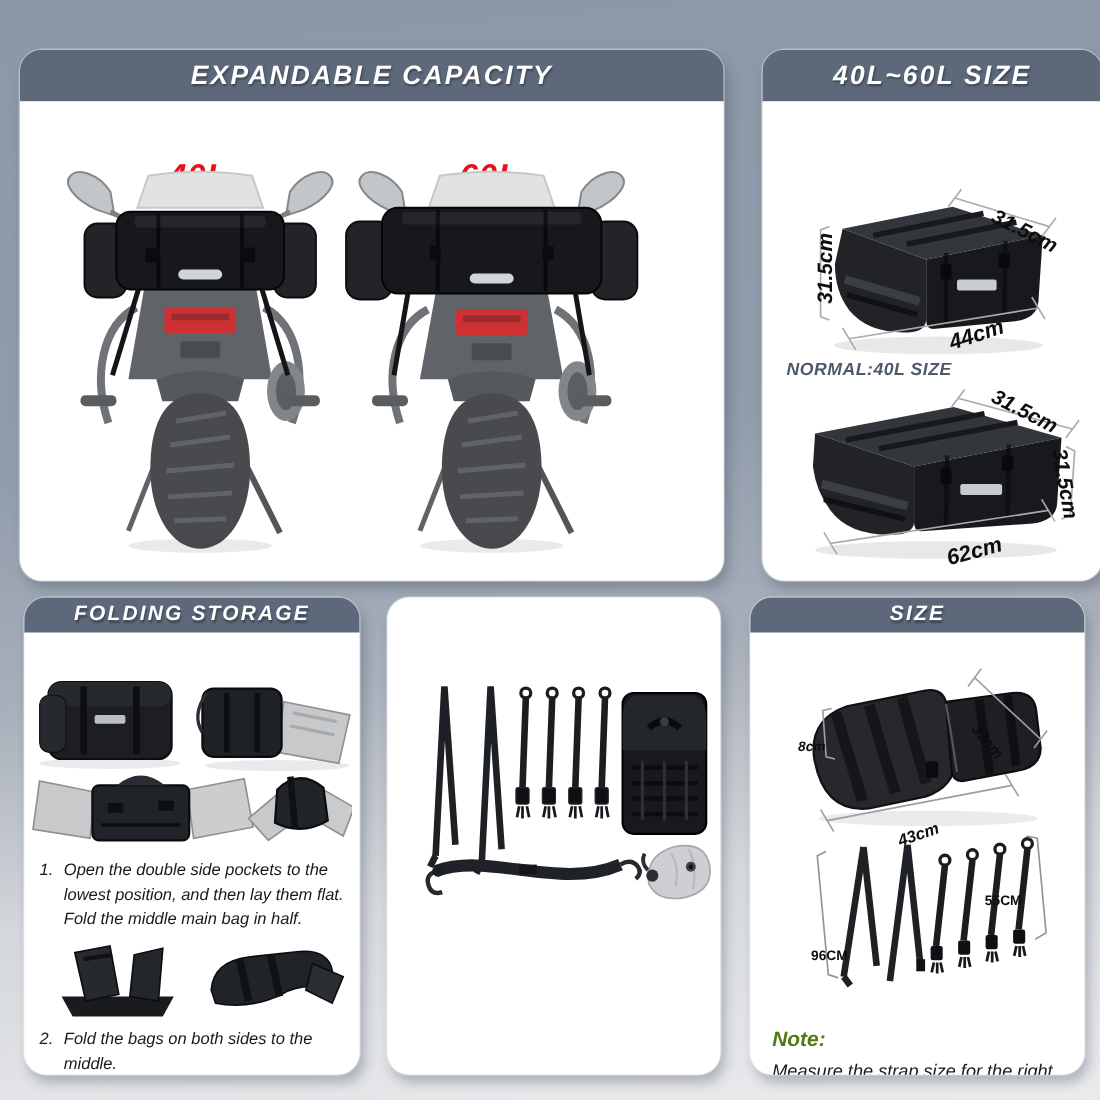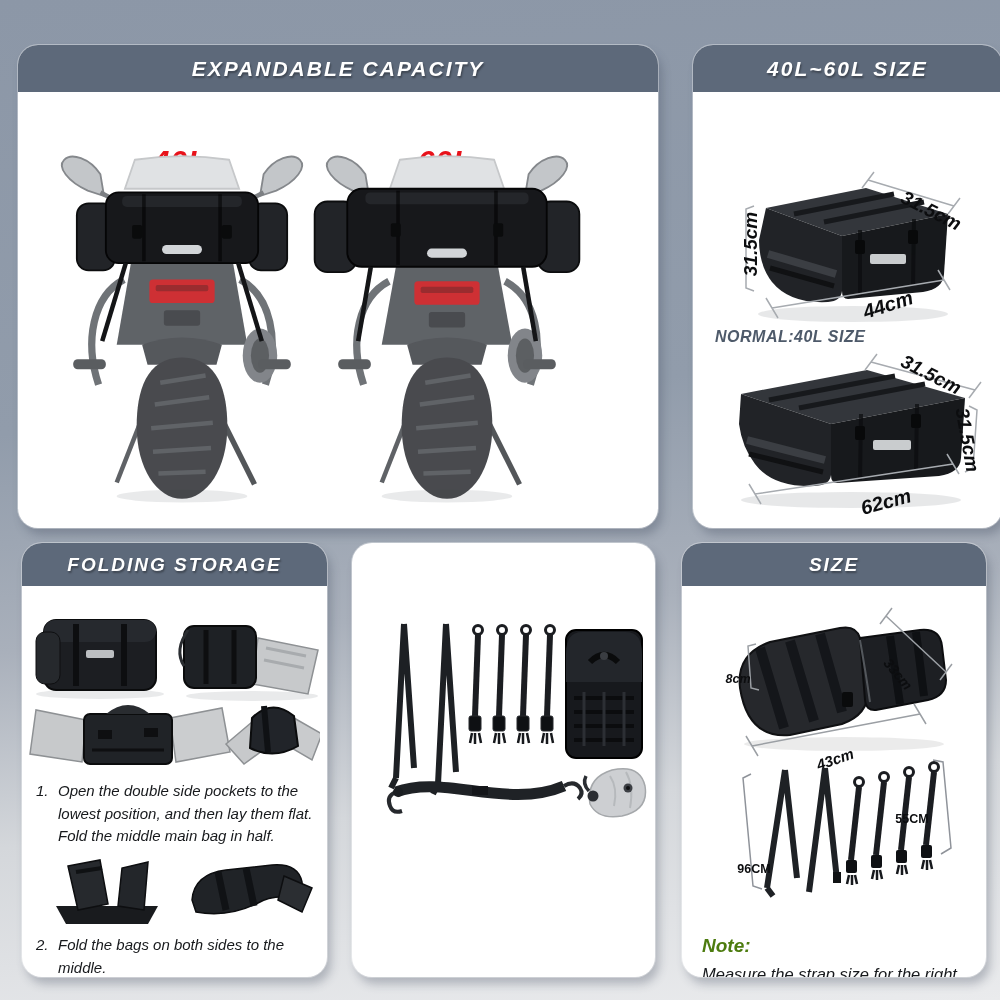--- a/index.html
+++ b/index.html
@@ -2,23 +2,23 @@
 <html><head>
 <meta charset="utf-8">
 <style>
   html,body{margin:0;padding:0;}
   body{width:1000px;height:1000px;font-family:"Liberation Sans",sans-serif;}
   .stage{position:relative;width:1000px;height:1000px;overflow:hidden;
     background:linear-gradient(175deg,#8c97a7 0%,#919cab 40%,#a9b0bb 60%,#d4d7db 78%,#eaebed 100%);}
   .panel{position:absolute;background:#fff;border-radius:20px;overflow:hidden;
     box-shadow:0 0 0 1px rgba(255,255,255,.35),4px 7px 10px rgba(55,65,85,.30);}
   .phead{height:47px;background:#5d697a;display:flex;align-items:center;justify-content:center;}
-  .phead span{color:#fff;font-style:italic;font-weight:700;font-size:21px;letter-spacing:2px;
+  .phead span{color:#fff;font-style:italic;font-weight:700;font-size:24px;letter-spacing:2px;
     text-shadow:1px 2px 2px rgba(0,0,0,.35);white-space:nowrap;}
-  .row2 .phead{height:43px;}
+  .row2 .phead{height:32px;}
   .row2 .phead span{font-size:19px;}
   .pbody{position:absolute;left:0;right:0;top:47px;bottom:0;}
   .row2 .pbody{top:43px;}
   
   .p1{left:18px;top:45px;width:640px;height:483px;}
   .p2{left:677px;top:45px;width:309px;height:483px;margin-left:16px;}
   .p3{left:22px;top:543px;width:305px;height:434px;}
   .p4{left:352px;top:543px;width:303px;height:434px;}
   .p5{left:682px;top:543px;width:304px;height:434px;}
   .fig{position:absolute;}

